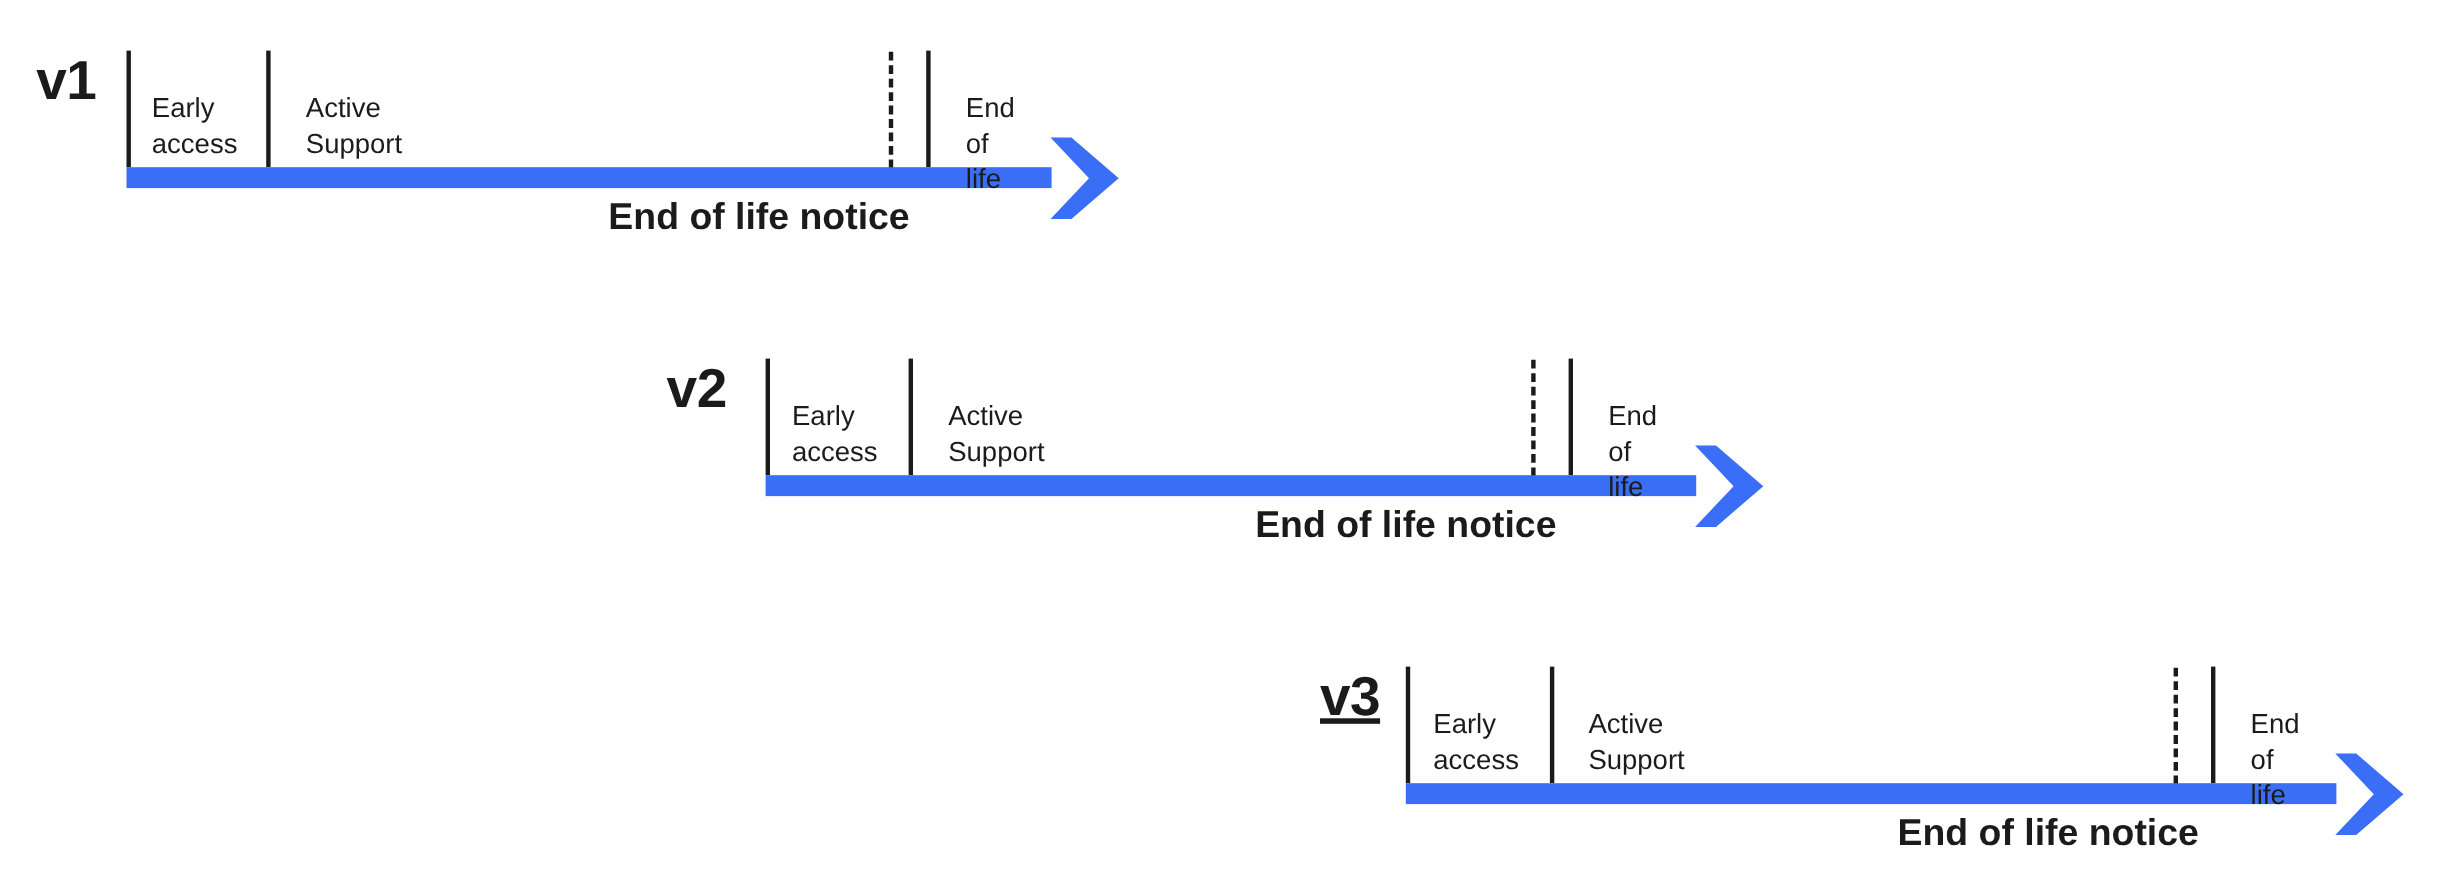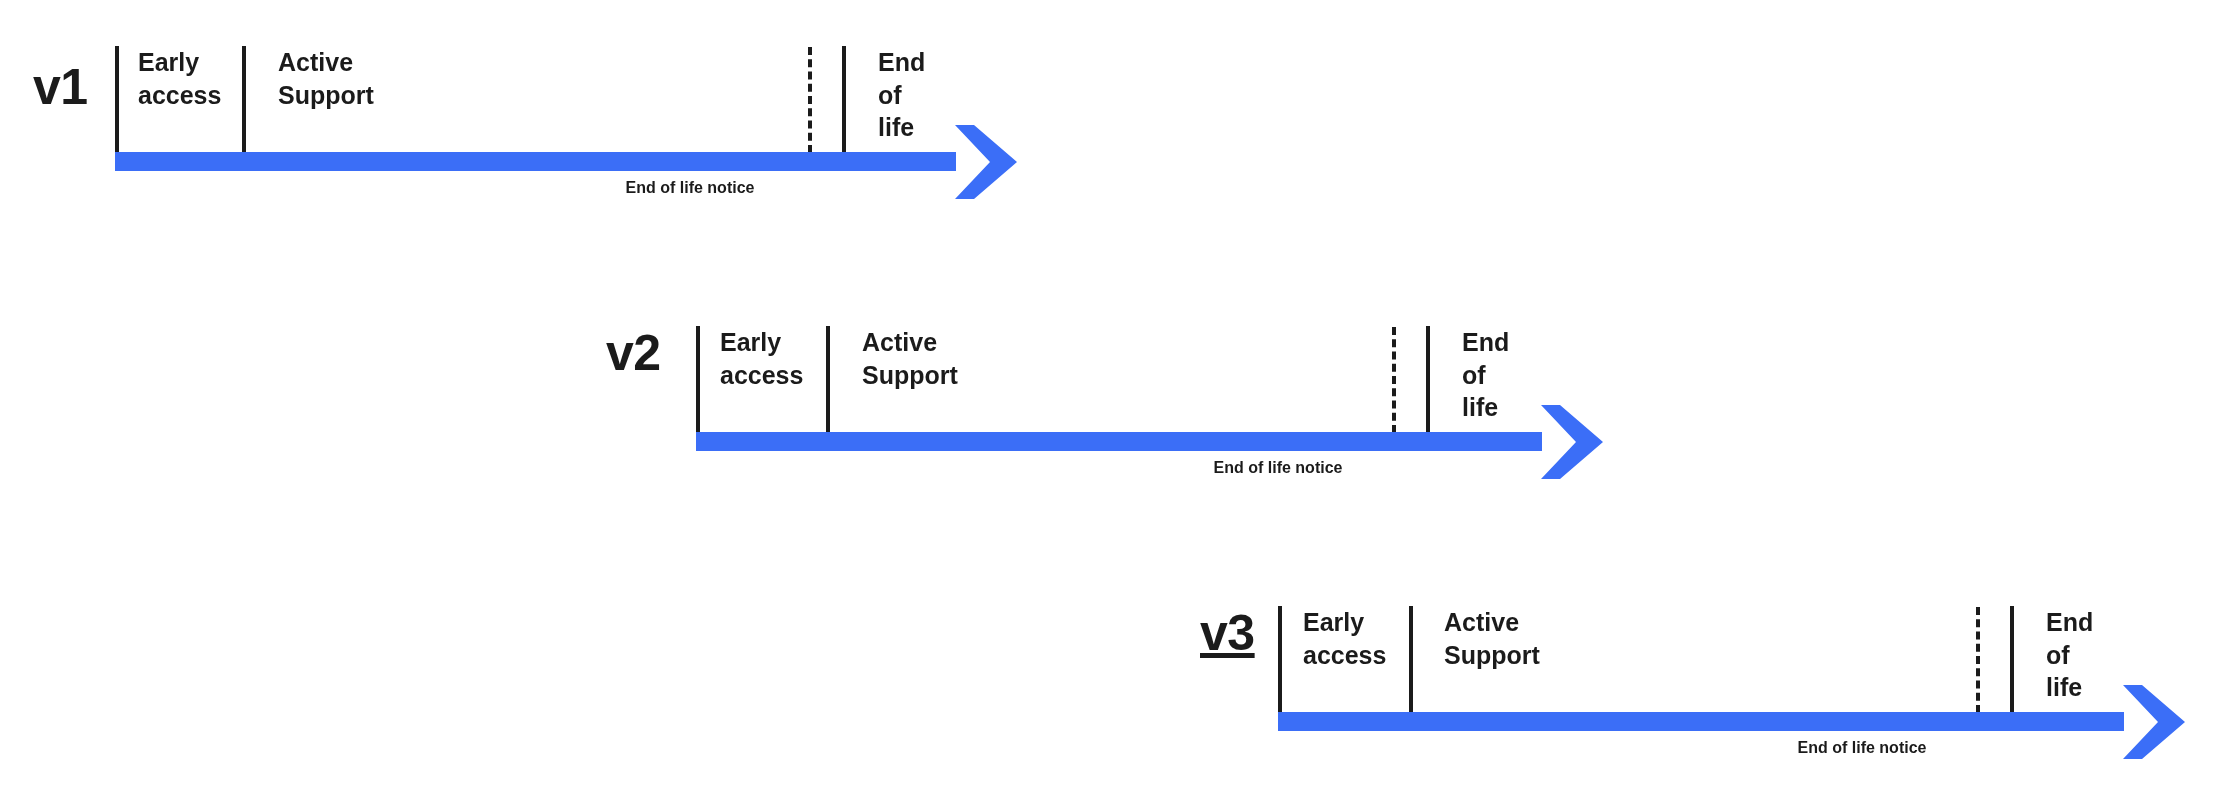--- a/index.html
+++ b/index.html
@@ -48,42 +48,43 @@
     height: 19px;
     background: #3b6ef7;
   }
   .arrow-head {
     position: absolute;
     display: block;
   }
   .phase-label {
     position: absolute;
     font-size: 25px;
-    font-weight: 700;
+    font-weight: 400;
     color: #1b1b1b;
     line-height: 1.3;
     white-space: pre-line;
+    margin-top: 36px;
   }
   .notice-label {
     position: absolute;
-    font-size: 16px;
+    font-size: 34px;
     font-weight: 700;
     color: #1b1b1b;
     line-height: 1;
     white-space: nowrap;
     text-align: center;
     transform: translateX(-50%);
   }
 </style>
 </head>
 <body>
 
 <div id="canvas">
     <div class="timeline-row">
-      <div class="version-label" style="left: 33px; top: 48px; margin-top: 14px;">v1</div>
+      <div class="version-label" style="left: 33px; top: 48px;">v1</div>
       <div class="phase-divider" style="left: 115px; top: 46px; height: 106px;"></div>
       <div class="phase-divider" style="left: 242px; top: 46px; height: 106px;"></div>
       <div class="notice-divider" style="left: 808px; top: 47px; height: 106px;"></div>
       <div class="phase-divider" style="left: 842px; top: 46px; height: 106px;"></div>
       <div class="track-bar" style="left: 115px; top: 152px; width: 841px; background: rgb(59, 110, 247); height: 19px;"></div>
       <svg class="arrow-head" width="72" height="84" viewBox="0 0 72 84" style="left: 950px; top: 119.5px;">
         <polygon points="5.0,5.0 24.0,5.0 67.0,42.0 24.0,79.0 5.0,79.0 40.0,42.0" fill="#3b6ef7"></polygon>
       </svg>
       <div class="phase-label" style="left: 138px; top: 46px;">Early
 access</div>

